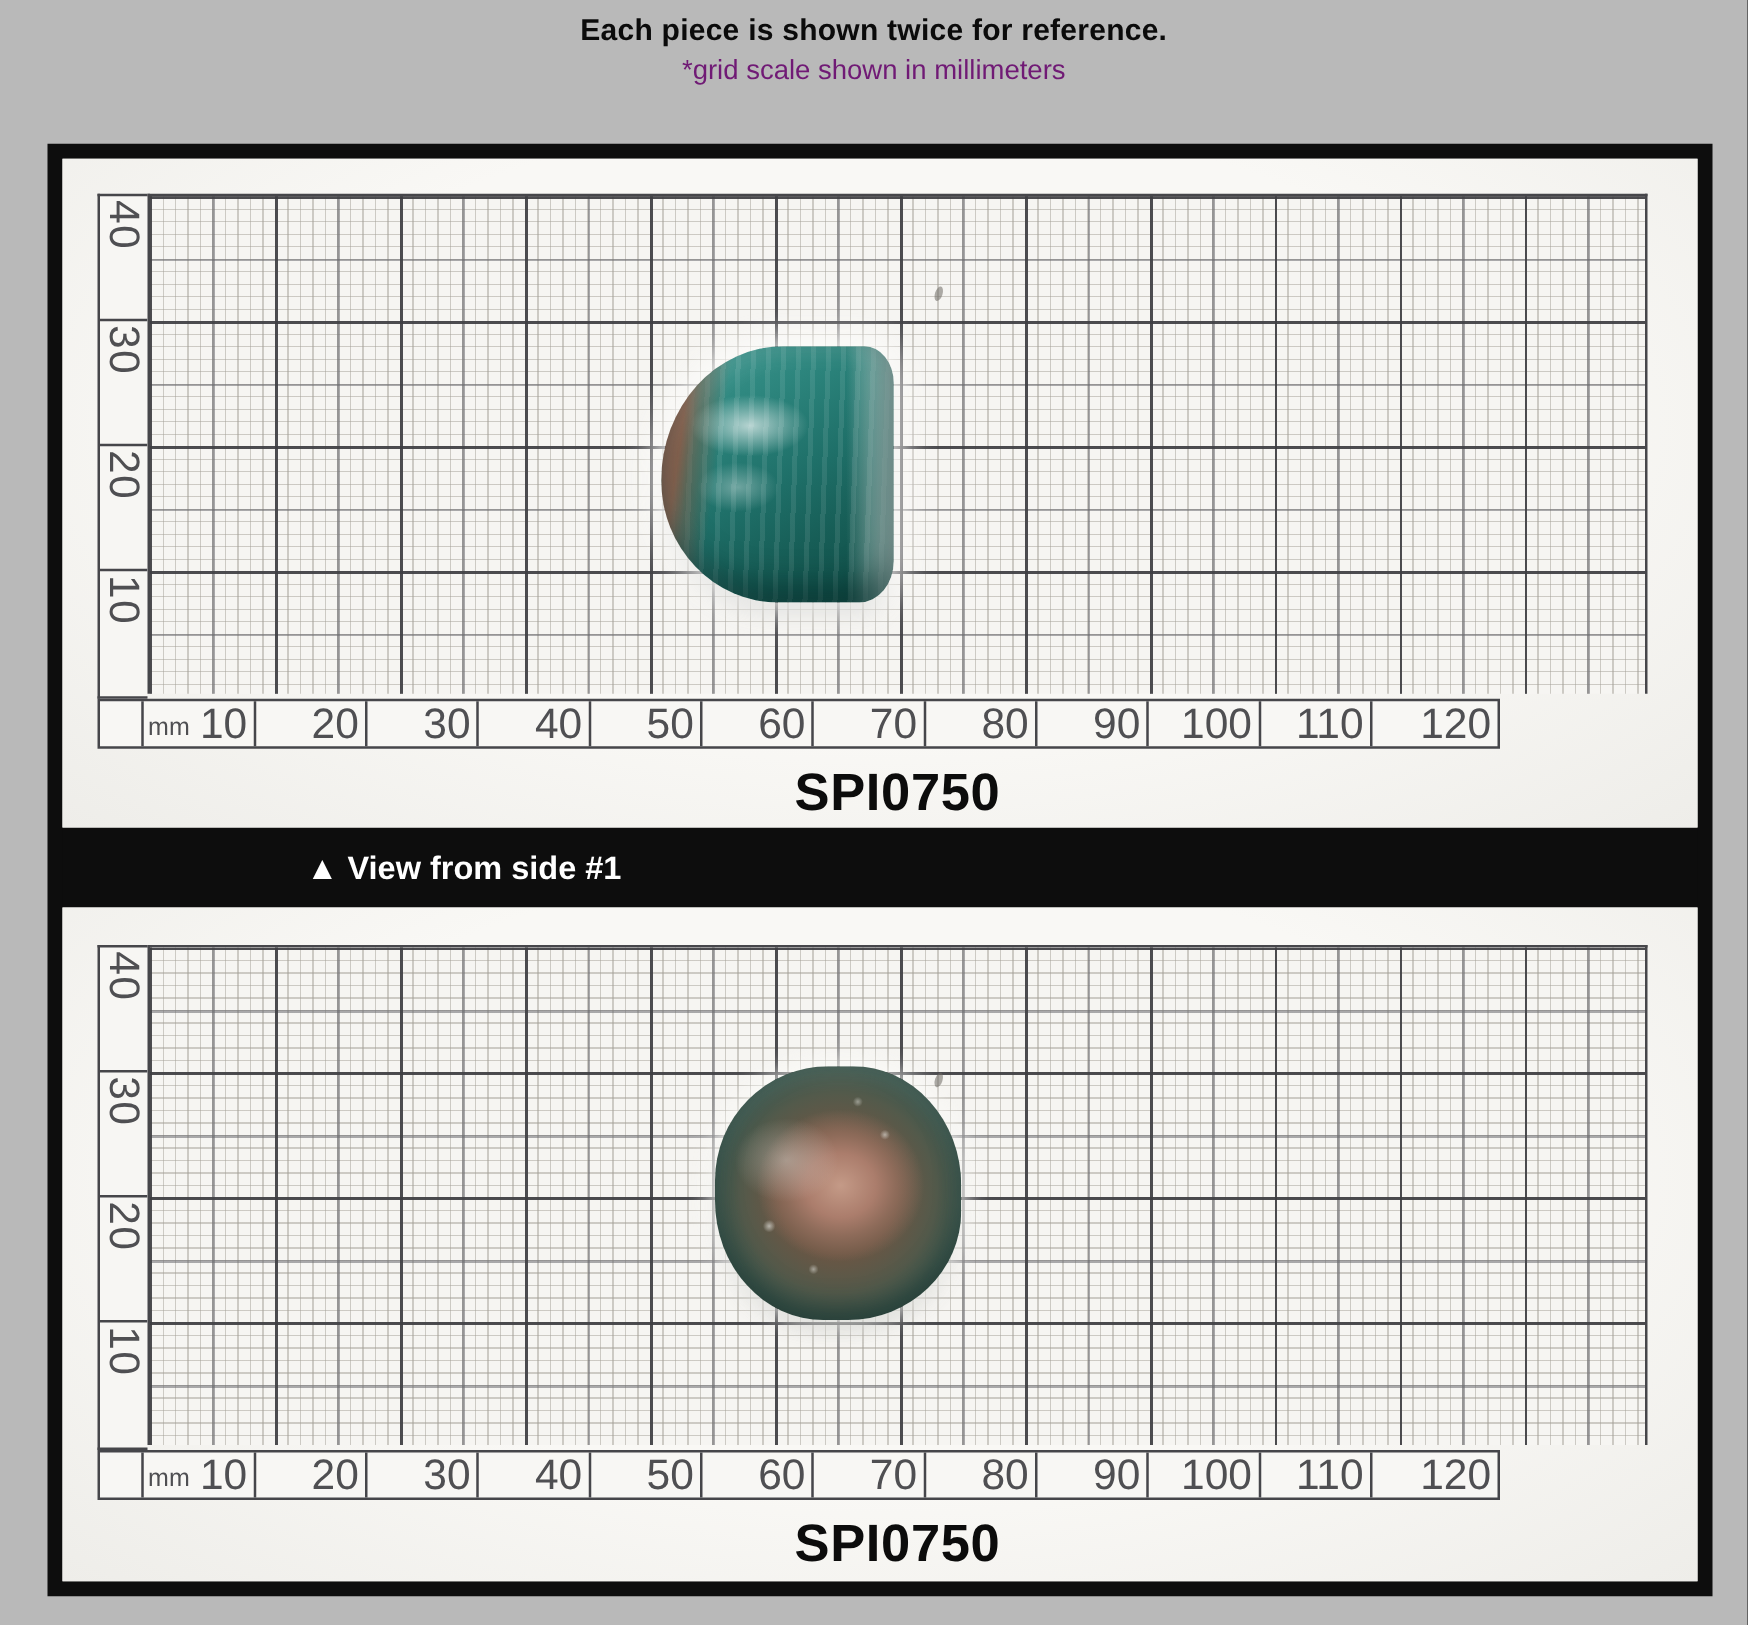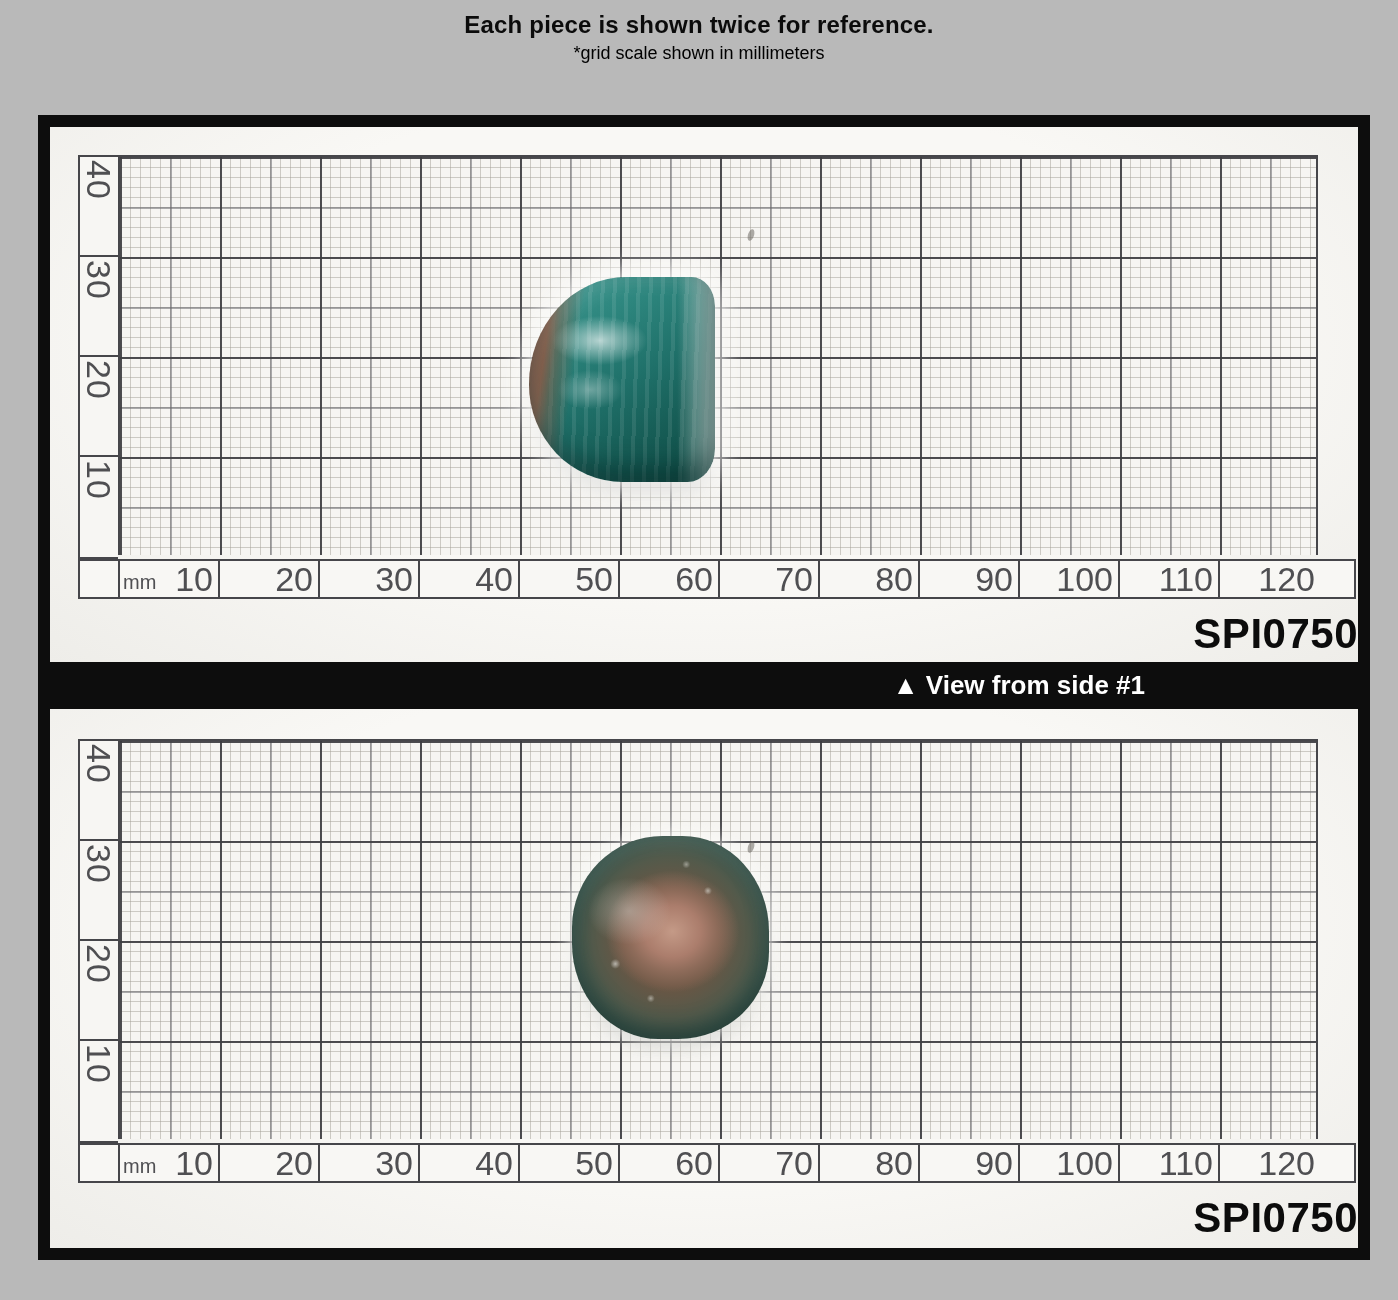--- a/index.html
+++ b/index.html
@@ -5,21 +5,21 @@
   html,body{margin:0;padding:0;}
   body{
     width:1398px;height:1300px;
     background:#b9b9b9;
     font-family:"Liberation Sans", sans-serif;
     overflow:hidden;
   }
   
   .header{height:115px;text-align:center;padding-top:11px;box-sizing:border-box;}
   .header .title{font-size:24px;font-weight:bold;color:#0b0b0b;letter-spacing:.2px;}
-  .header .subtitle{font-size:18px;color:#000000;margin-top:4px;}
+  .header .subtitle{font-size:22px;color:#701a75;margin-top:4px;}
 
   
   .frame{
     margin-left:38px;width:1332px;box-sizing:border-box;
     background:#0d0d0d;padding:12px;
   }
   .paper{
     background:#f6f5f2;
     background-image:radial-gradient(ellipse at 50% 40%, #f9f8f5 55%, #eeede9 100%);
     box-sizing:border-box;position:relative;
@@ -42,39 +42,39 @@
     border:2px solid #46464a;border-bottom:none;
     background-color:#f6f5f2;
     background-image:
       repeating-linear-gradient(to right, rgba(60,60,64,.85) 0 2px, transparent 2px 100px),
       repeating-linear-gradient(to bottom, rgba(60,60,64,.85) 0 2px, transparent 2px 100px),
       repeating-linear-gradient(to right, rgba(105,105,110,.55) 0 2px, transparent 2px 50px),
       repeating-linear-gradient(to bottom, rgba(105,105,110,.55) 0 2px, transparent 2px 50px),
       repeating-linear-gradient(to right, rgba(163,159,150,.5) 0 1px, transparent 1px 10px),
       repeating-linear-gradient(to bottom, rgba(163,159,150,.5) 0 1px, transparent 1px 10px);
   }
-  .xband{display:flex;width:1278px;height:40px;box-sizing:border-box;border:2px solid #46464a;background:#f8f7f4;}
+  .xband{display:flex;width:1122px;height:40px;box-sizing:border-box;border:2px solid #46464a;background:#f8f7f4;}
   .corner{width:40px;box-sizing:border-box;border-right:2px solid #46464a;}
   .xcell{
     width:100px;box-sizing:border-box;border-right:2px solid #46464a;
     display:flex;align-items:center;justify-content:flex-end;
     padding:0 5px 0 3px;font-size:34px;color:#4f4f52;line-height:1;
   }
   .xcell:last-child{border-right:none;padding-left:44px;}
   .xcell.first{justify-content:space-between;}
   .mmlab{font-size:20px;color:#4f4f52;align-self:flex-end;padding-bottom:5px;}
 
   .code{
-    text-align:right;font-size:42px;font-weight:bold;color:#0c0c0c;
+    text-align:center;font-size:42px;font-weight:bold;color:#0c0c0c;
     margin-top:11px;letter-spacing:.5px;
   }
 
   
   .divider{
-    height:47px;display:flex;justify-content:flex-end;align-items:center;
+    height:64px;display:flex;justify-content:space-between;align-items:center;
     padding:0 213px 0 195px;color:#ffffff;font-weight:bold;font-size:26px;background:#0d0d0d;
   }
 
   
   .glass1{
     position:absolute;left:409px;top:120px;width:186px;height:205px;
     border-radius:100px 24px 28px 96px / 110px 30px 34px 100px;
     background-image:
       radial-gradient(ellipse 34% 16% at 38% 31%, rgba(255,255,255,.65), rgba(255,255,255,0) 75%),
       radial-gradient(ellipse 22% 12% at 33% 55%, rgba(255,255,255,.35), rgba(255,255,255,0) 80%),

